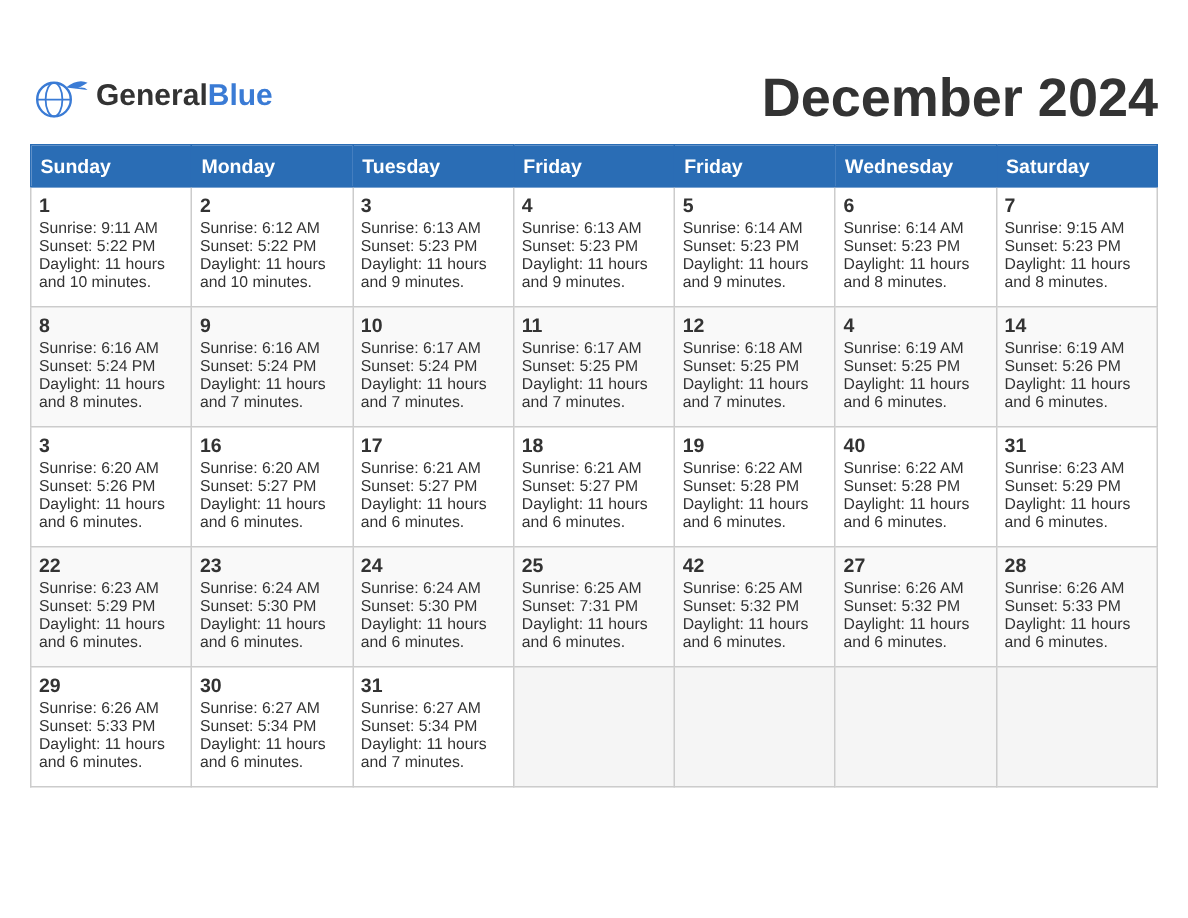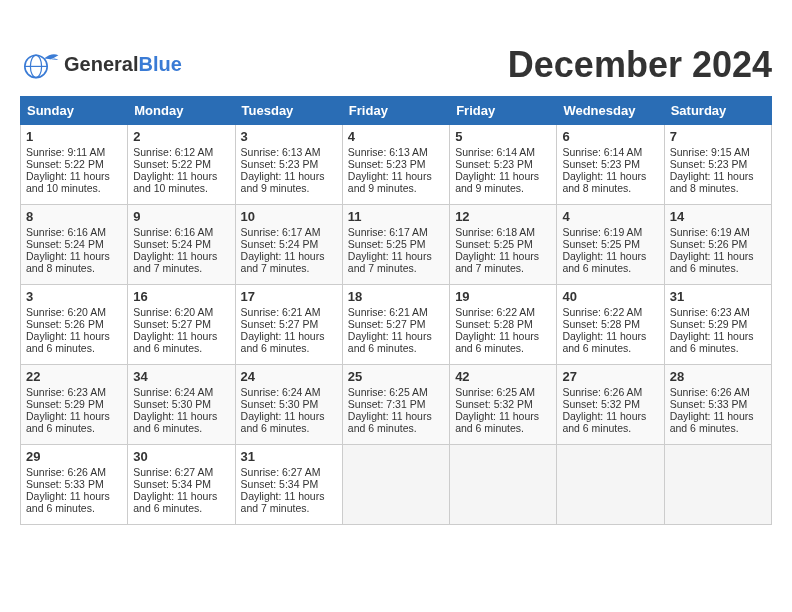--- a/index.html
+++ b/index.html
@@ -132,21 +132,21 @@
         <td><span class="day-num">3</span><span>Sunrise: 6:20 AM</span><br><span>Sunset: 5:26 PM</span><br><span>Daylight: 11 hours and 6 minutes.</span></td>
         <td><span class="day-num">16</span><span>Sunrise: 6:20 AM</span><br><span>Sunset: 5:27 PM</span><br><span>Daylight: 11 hours and 6 minutes.</span></td>
         <td><span class="day-num">17</span><span>Sunrise: 6:21 AM</span><br><span>Sunset: 5:27 PM</span><br><span>Daylight: 11 hours and 6 minutes.</span></td>
         <td><span class="day-num">18</span><span>Sunrise: 6:21 AM</span><br><span>Sunset: 5:27 PM</span><br><span>Daylight: 11 hours and 6 minutes.</span></td>
         <td><span class="day-num">19</span><span>Sunrise: 6:22 AM</span><br><span>Sunset: 5:28 PM</span><br><span>Daylight: 11 hours and 6 minutes.</span></td>
         <td><span class="day-num">40</span><span>Sunrise: 6:22 AM</span><br><span>Sunset: 5:28 PM</span><br><span>Daylight: 11 hours and 6 minutes.</span></td>
         <td><span class="day-num">31</span><span>Sunrise: 6:23 AM</span><br><span>Sunset: 5:29 PM</span><br><span>Daylight: 11 hours and 6 minutes.</span></td>
       </tr>
       <tr>
         <td><span class="day-num">22</span><span>Sunrise: 6:23 AM</span><br><span>Sunset: 5:29 PM</span><br><span>Daylight: 11 hours and 6 minutes.</span></td>
-        <td><span class="day-num">34</span><span>Sunrise: 6:24 AM</span><br><span>Sunset: 5:30 PM</span><br><span>Daylight: 11 hours and 6 minutes.</span></td>
+        <td><span class="day-num">23</span><span>Sunrise: 6:24 AM</span><br><span>Sunset: 5:30 PM</span><br><span>Daylight: 11 hours and 6 minutes.</span></td>
         <td><span class="day-num">24</span><span>Sunrise: 6:24 AM</span><br><span>Sunset: 5:30 PM</span><br><span>Daylight: 11 hours and 6 minutes.</span></td>
         <td><span class="day-num">25</span><span>Sunrise: 6:25 AM</span><br><span>Sunset: 7:31 PM</span><br><span>Daylight: 11 hours and 6 minutes.</span></td>
         <td><span class="day-num">42</span><span>Sunrise: 6:25 AM</span><br><span>Sunset: 5:32 PM</span><br><span>Daylight: 11 hours and 6 minutes.</span></td>
         <td><span class="day-num">27</span><span>Sunrise: 6:26 AM</span><br><span>Sunset: 5:32 PM</span><br><span>Daylight: 11 hours and 6 minutes.</span></td>
         <td><span class="day-num">28</span><span>Sunrise: 6:26 AM</span><br><span>Sunset: 5:33 PM</span><br><span>Daylight: 11 hours and 6 minutes.</span></td>
       </tr>
       <tr>
         <td><span class="day-num">29</span><span>Sunrise: 6:26 AM</span><br><span>Sunset: 5:33 PM</span><br><span>Daylight: 11 hours and 6 minutes.</span></td>
         <td><span class="day-num">30</span><span>Sunrise: 6:27 AM</span><br><span>Sunset: 5:34 PM</span><br><span>Daylight: 11 hours and 6 minutes.</span></td>
         <td><span class="day-num">31</span><span>Sunrise: 6:27 AM</span><br><span>Sunset: 5:34 PM</span><br><span>Daylight: 11 hours and 7 minutes.</span></td>

